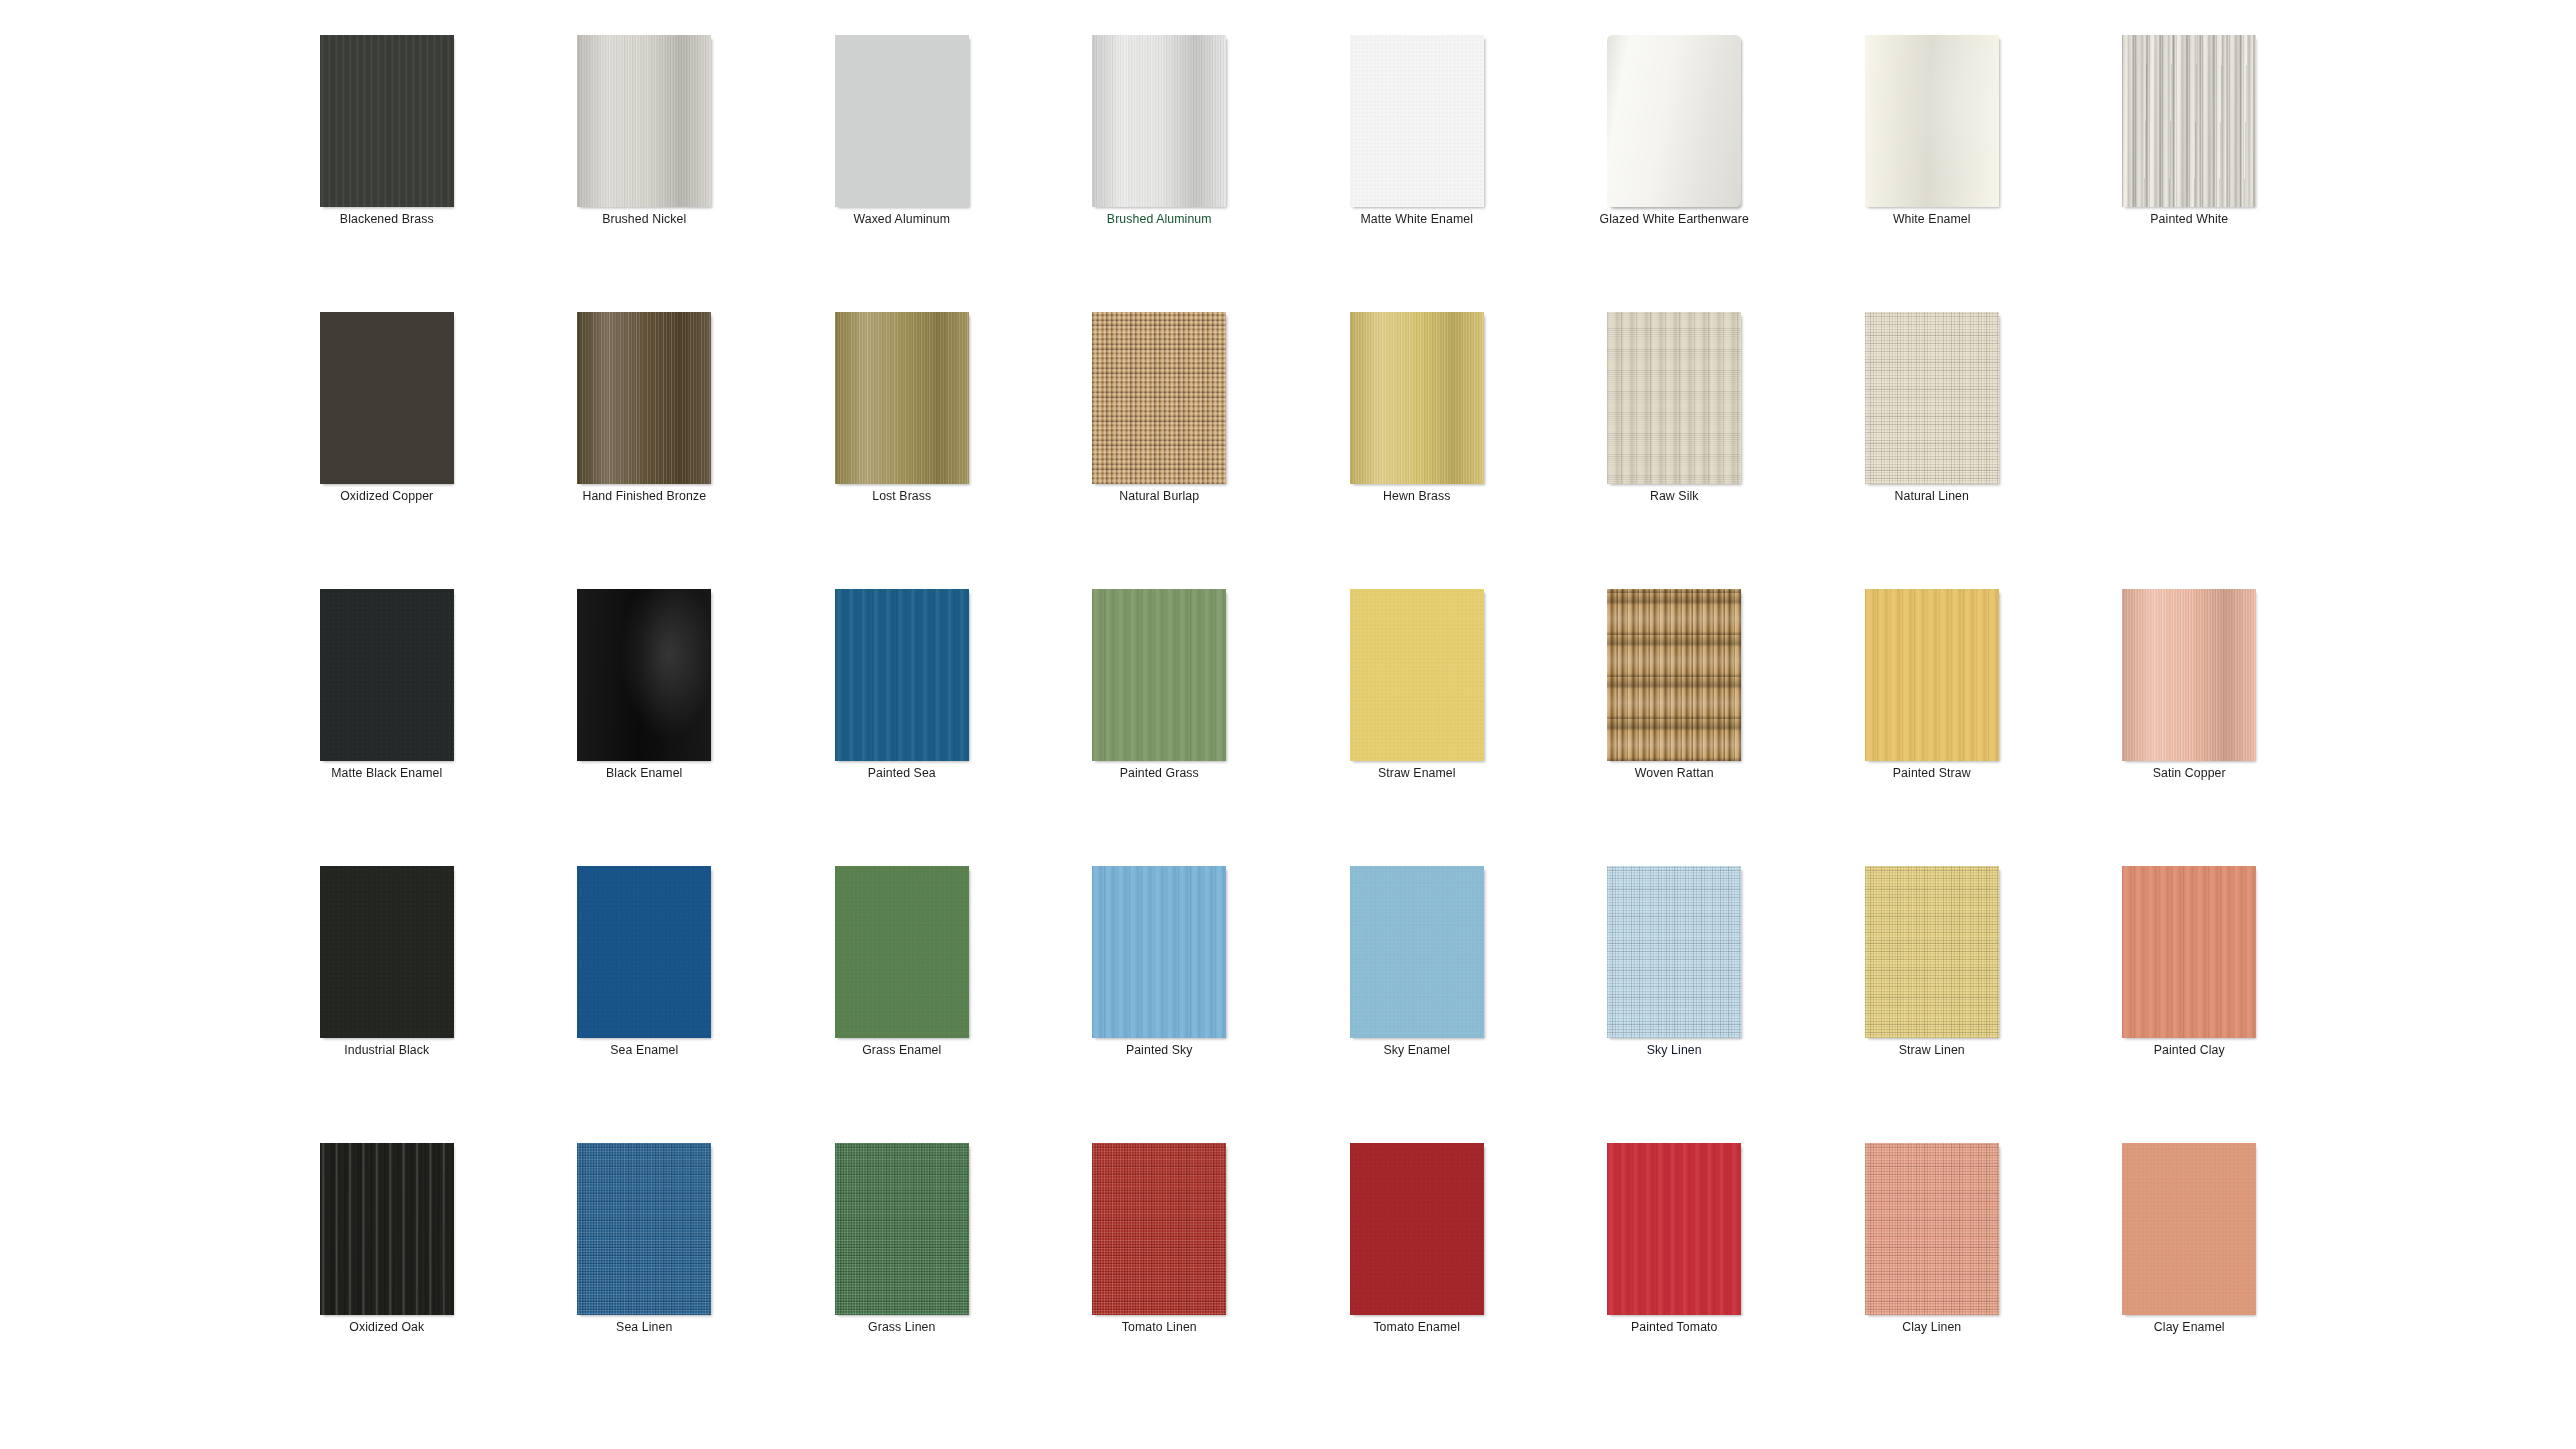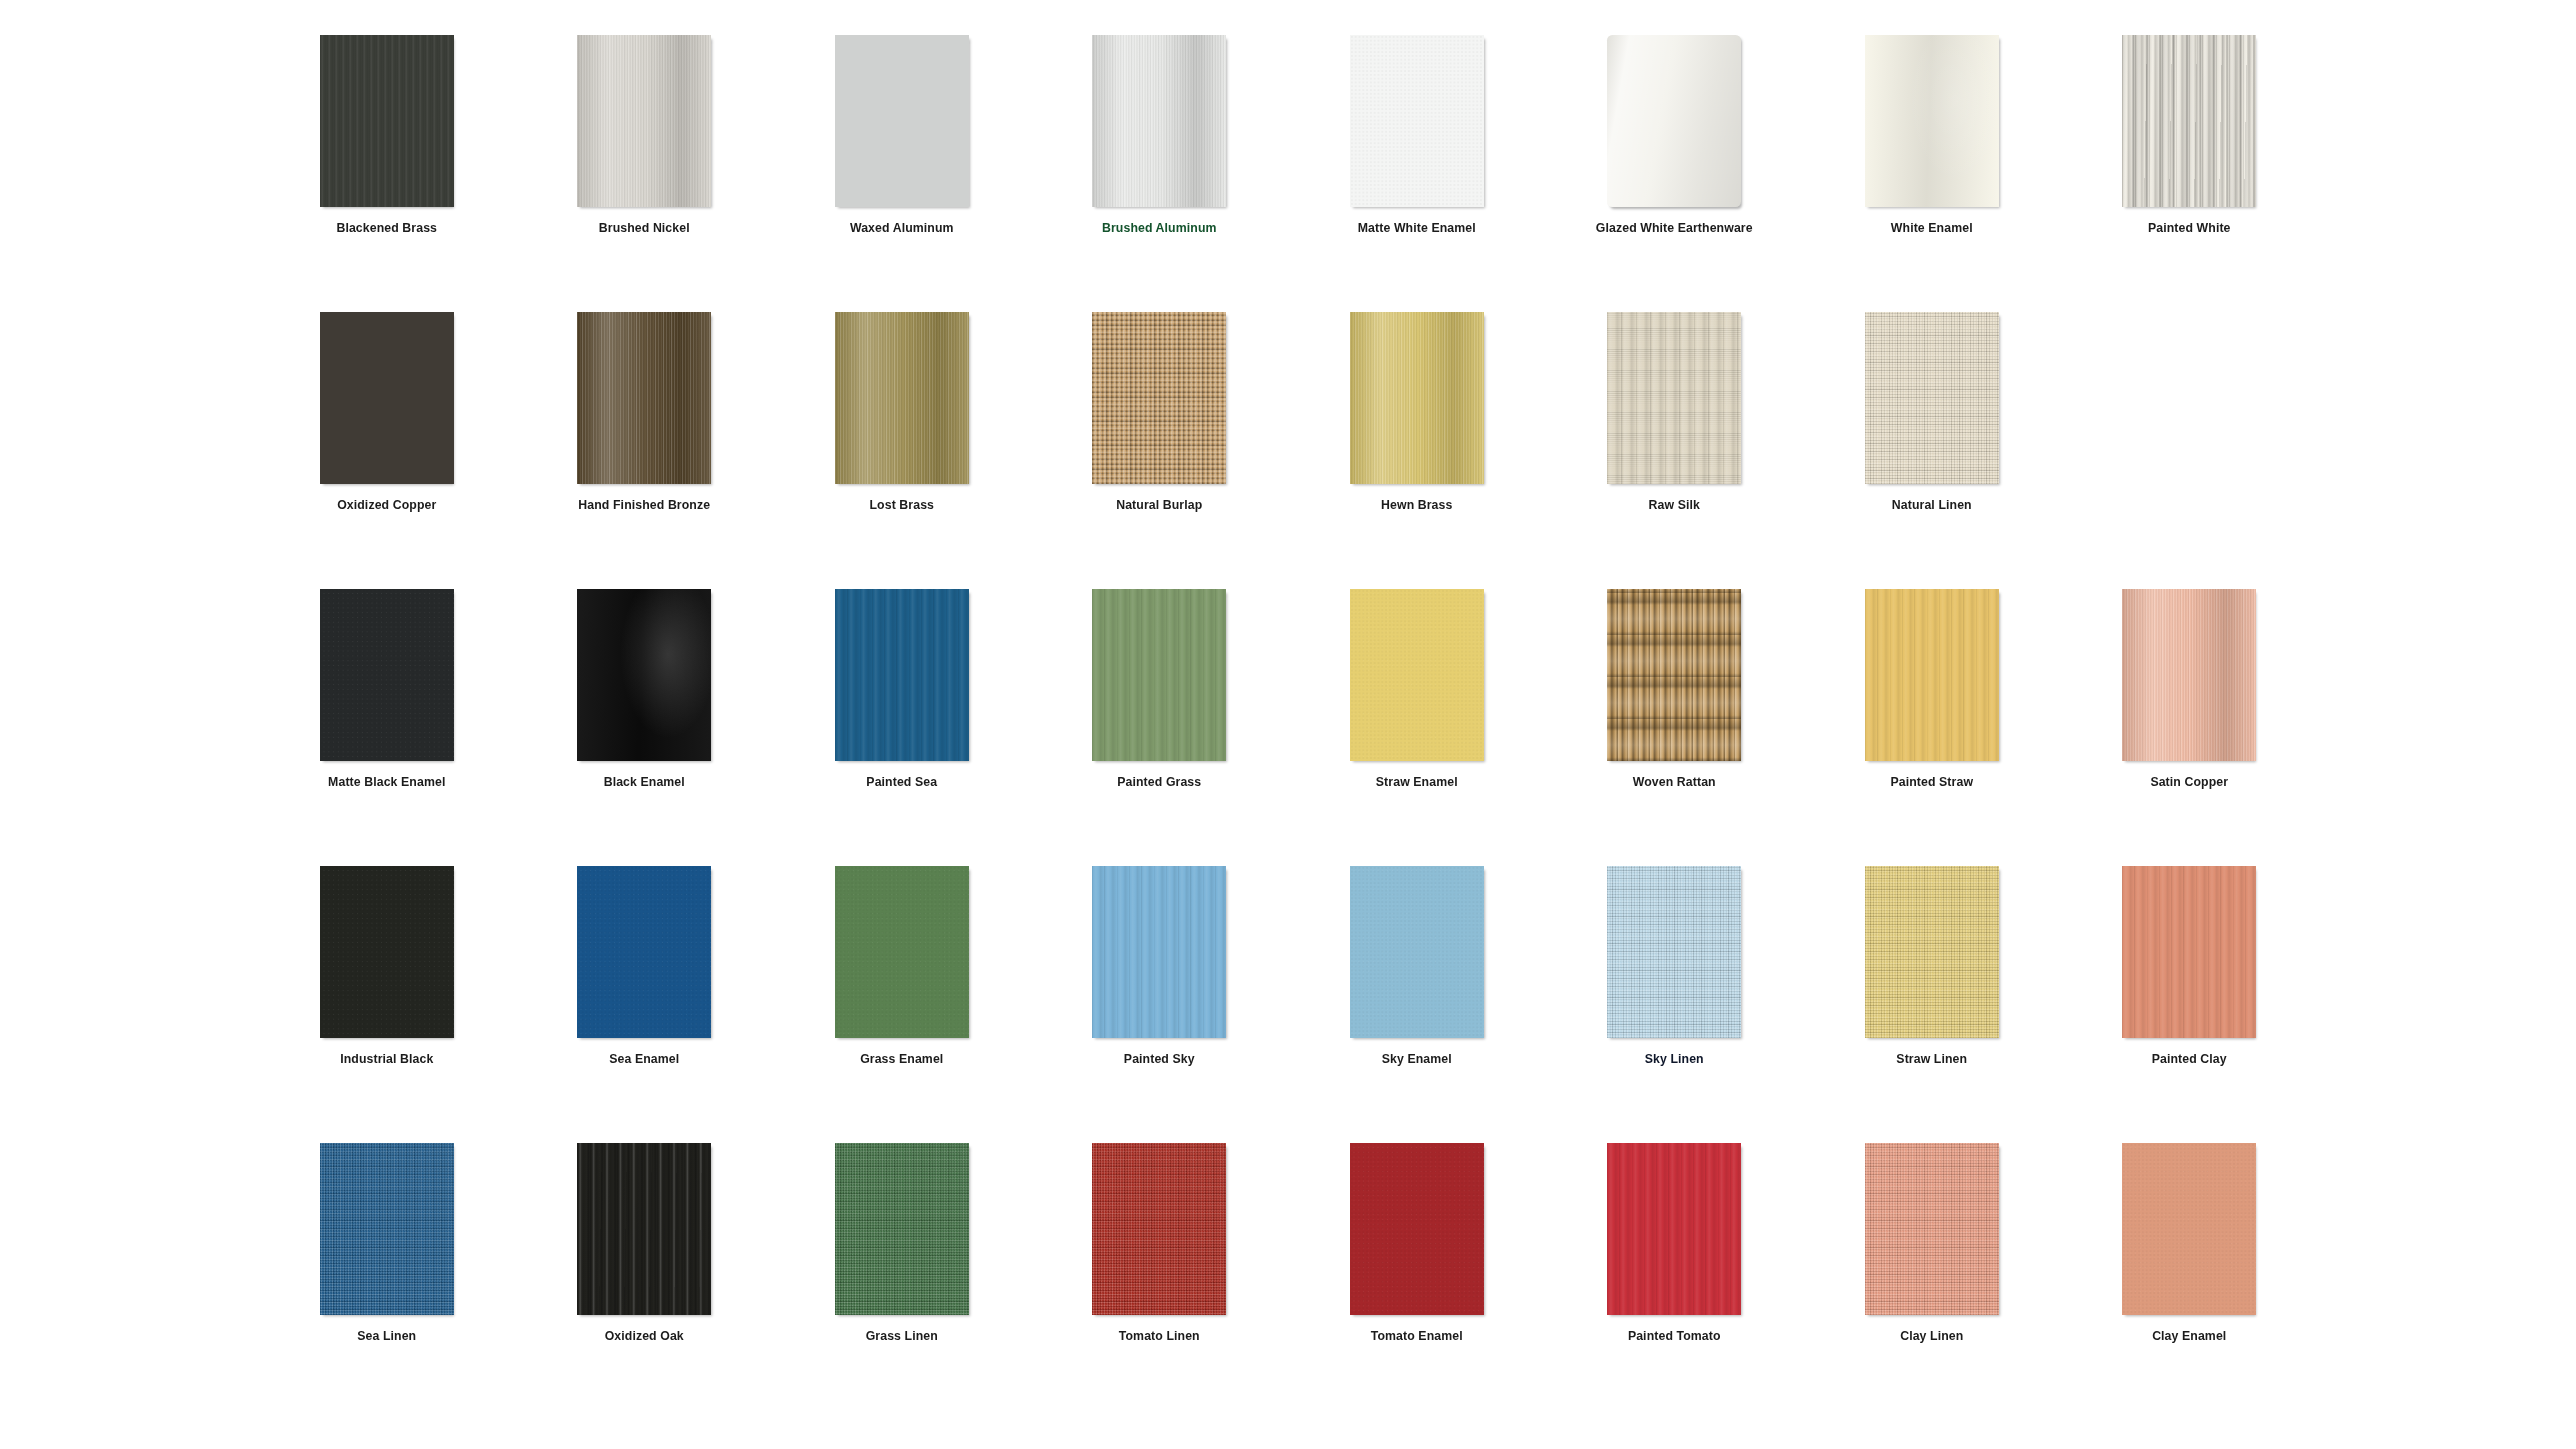--- a/index.html
+++ b/index.html
@@ -197,28 +197,28 @@
       linear-gradient(100deg,
         rgba(0,0,0,0.07) 0%, rgba(255,255,255,0.55) 14%,
         rgba(255,255,255,0.12) 42%, rgba(0,0,0,0.055) 72%,
         rgba(0,0,0,0.10) 100%);
     border-radius: 5.4px;
   }
   
   .tex-plain::before { background: none; }
 
   .swatch-label {
-    margin-top: 12px;
+    margin-top: 3px;
     font-size: 12.3px;
     line-height: 1.2;
     letter-spacing: 0.1px;
     color: #1c1c1c;
     text-align: center;
     white-space: nowrap;
-    font-weight: 700;
+    font-weight: 400;
   }
 </style>
 </head>
 <body style="background: rgb(255, 255, 255);">
 
 <div class="swatch-board">
 
   <div class="swatch-row">
     <div class="swatch-cell">
       <div class="swatch-chip-wrap">
@@ -413,32 +413,32 @@
       <div class="swatch-chip-wrap">
         <div class="swatch-chip tex-paintedwood" style="background-color: rgb(222, 143, 115);"></div>
       </div>
       <div class="swatch-label" style="color: rgb(28, 28, 28);">Painted Clay</div>
     </div>
   </div>
 
   <div class="swatch-row">
     <div class="swatch-cell">
       <div class="swatch-chip-wrap">
+        <div class="swatch-chip tex-oak" style="background-color: rgb(35, 35, 31);"></div>
+      </div>
+      <div class="swatch-label" style="color: rgb(28, 28, 28);">Oxidized Oak</div>
+    </div>
+    <div class="swatch-cell">
+      <div class="swatch-chip-wrap">
         <div class="swatch-chip tex-linen" style="background-color: rgb(31, 91, 139);"></div>
       </div>
       <div class="swatch-label" style="color: rgb(28, 28, 28);">Sea Linen</div>
     </div>
     <div class="swatch-cell">
       <div class="swatch-chip-wrap">
-        <div class="swatch-chip tex-oak" style="background-color: rgb(35, 35, 31);"></div>
-      </div>
-      <div class="swatch-label" style="color: rgb(28, 28, 28);">Oxidized Oak</div>
-    </div>
-    <div class="swatch-cell">
-      <div class="swatch-chip-wrap">
         <div class="swatch-chip tex-linen" style="background-color: rgb(63, 110, 67);"></div>
       </div>
       <div class="swatch-label" style="color: rgb(28, 28, 28);">Grass Linen</div>
     </div>
     <div class="swatch-cell">
       <div class="swatch-chip-wrap">
         <div class="swatch-chip tex-linen" style="background-color: rgb(168, 41, 31);"></div>
       </div>
       <div class="swatch-label" style="color: rgb(28, 28, 28);">Tomato Linen</div>
     </div>

